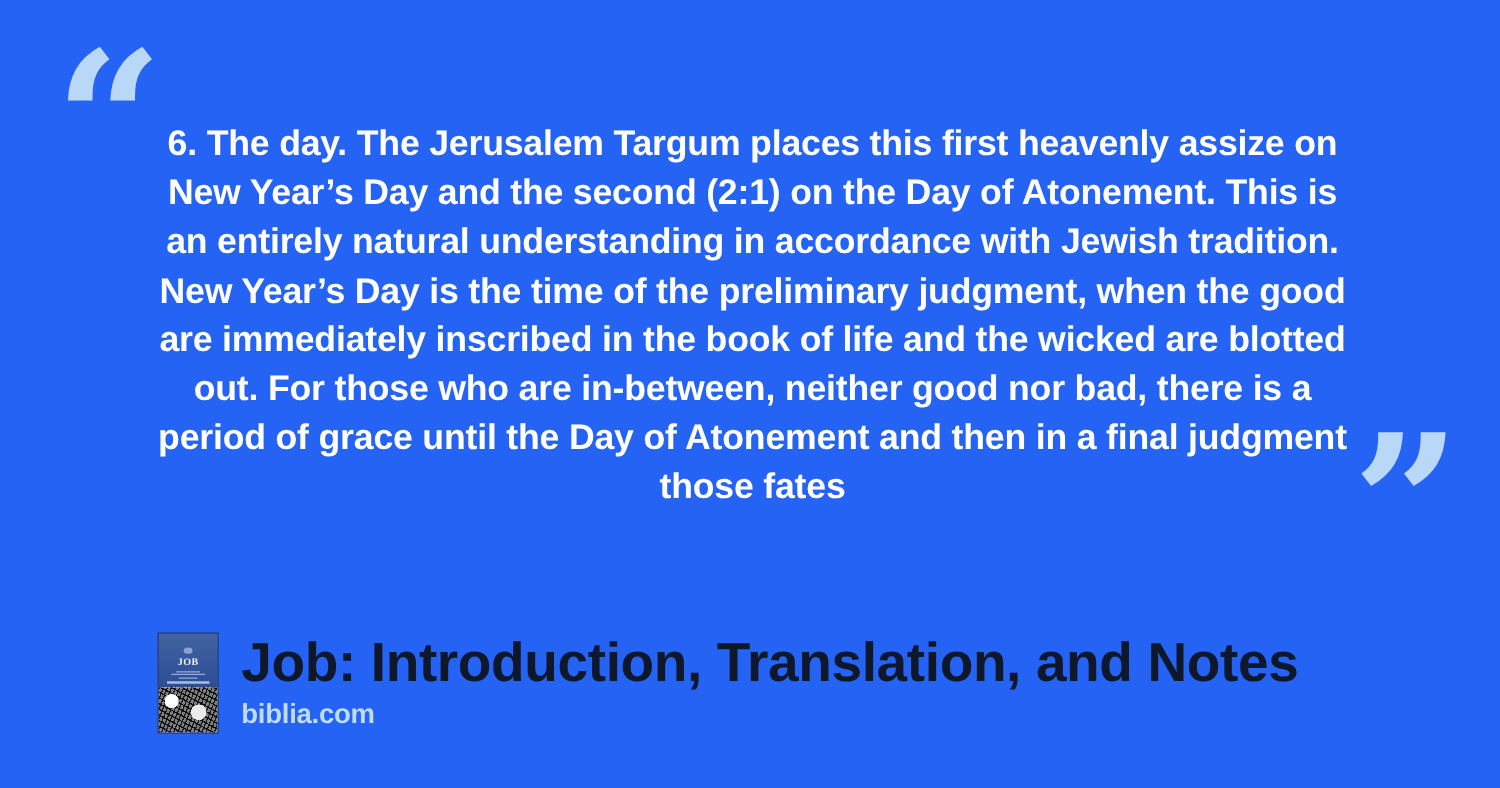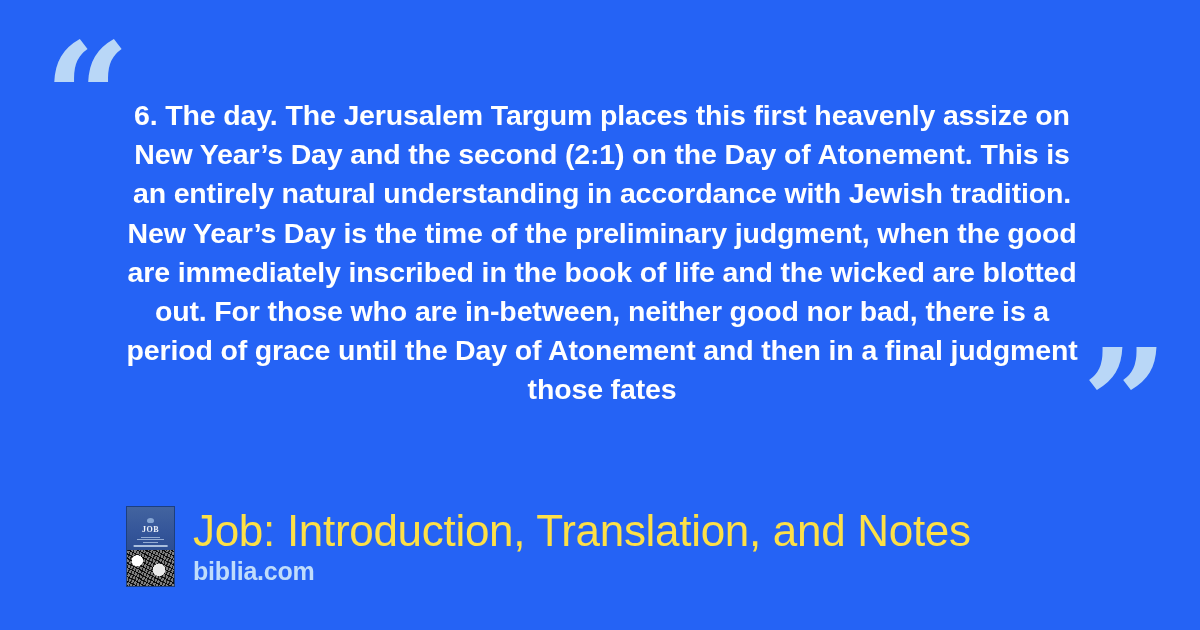--- a/index.html
+++ b/index.html
@@ -155,32 +155,32 @@
     filter:grayscale(1) contrast(1.15);
   }
 
   .footer-text {
     display:flex;
     flex-direction:column;
     padding-top:1px;
   }
 
   .book-title {
-    color:#fde047;
+    color:#0f172a;
     font-size:44px;
-    font-weight:400;
+    font-weight:700;
     line-height:48px;
     letter-spacing:-0.3px;
     white-space:nowrap;
     font-family:"Liberation Sans", sans-serif;
   }
 
   .site-name {
     color:#bfdcfb;
-    font-size:25px;
+    font-size:22px;
     font-weight:700;
     line-height:30px;
     margin-top:1px;
     letter-spacing:-0.2px;
     font-family:"Liberation Sans", sans-serif;
   }
 </style>
 </head>
 <body>
 

